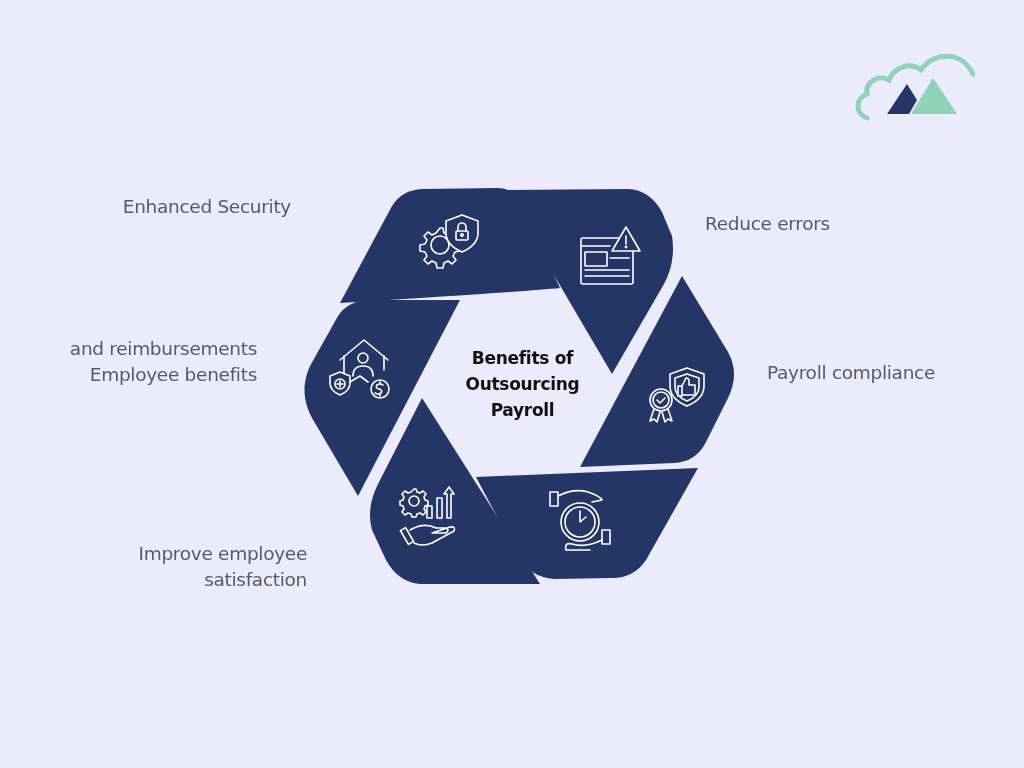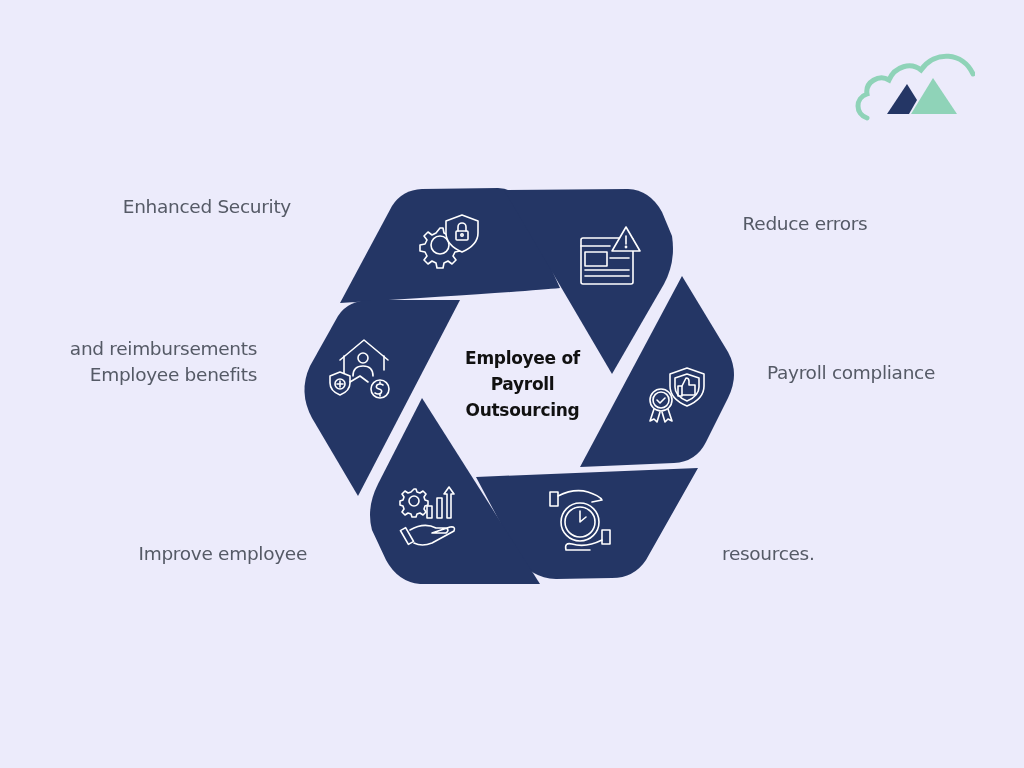--- a/index.html
+++ b/index.html
@@ -120,36 +120,36 @@
       <circle cx="340" cy="384" r="5"></circle>
       <path d="M340 381 v6 M337 384 h6"></path>
       <circle cx="380" cy="389" r="9" fill="#243665"></circle>
       <path d="M383 385 q-3 -2 -6 0 q-2 3 2 4 q4 1 2 4 q-3 2 -6 0 M380 382 v2 M380 394 v2"></path>
       <path d="M350 382 l10 -6 l8 6"></path>
     </g>
   </g>
 </svg>
 
 <div class="center-title">
-  <div>Employee of</div>
+  <div>Benefits of</div>
+  <div>Outsourcing</div>
   <div>Payroll</div>
-  <div>Outsourcing</div>
 </div>
 
 <div class="label right-align" style="left:84px; top:194px; width:207px;text-align:right;">
   <div>Enhanced Security</div>
 </div>
-<div class="label" style="left:705px; top:211px; width:200px;text-align:center;">
+<div class="label" style="left:705px; top:211px; width:200px;">
   <div>Reduce errors</div>
 </div>
 <div class="label" style="left:767px; top:360px; width:220px;">
   <div>Payroll compliance</div>
 </div>
 <div class="label" style="left:722px; top:541px; width:200px;">
-  <div>resources.</div>
 </div>
 <div class="label right-align" style="left:80px; top:541px; width:227px;">
   <div>Improve employee</div>
+  <div>satisfaction</div>
 </div>
 <div class="label right-align" style="left:40px; top:336px; width:217px;">
   <div>and reimbursements</div>
   <div>Employee benefits</div>
 </div>
 
 </body></html>

